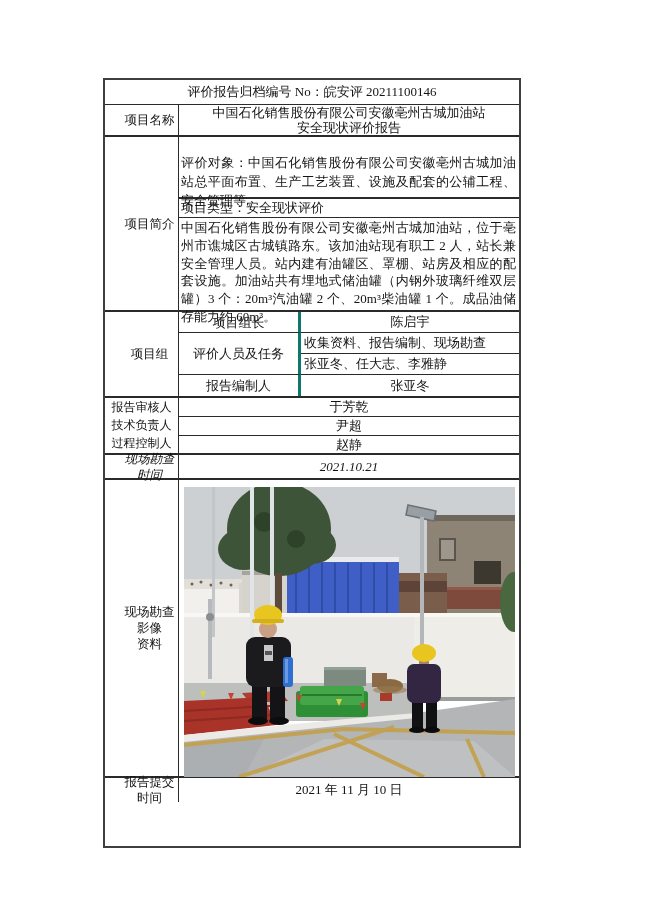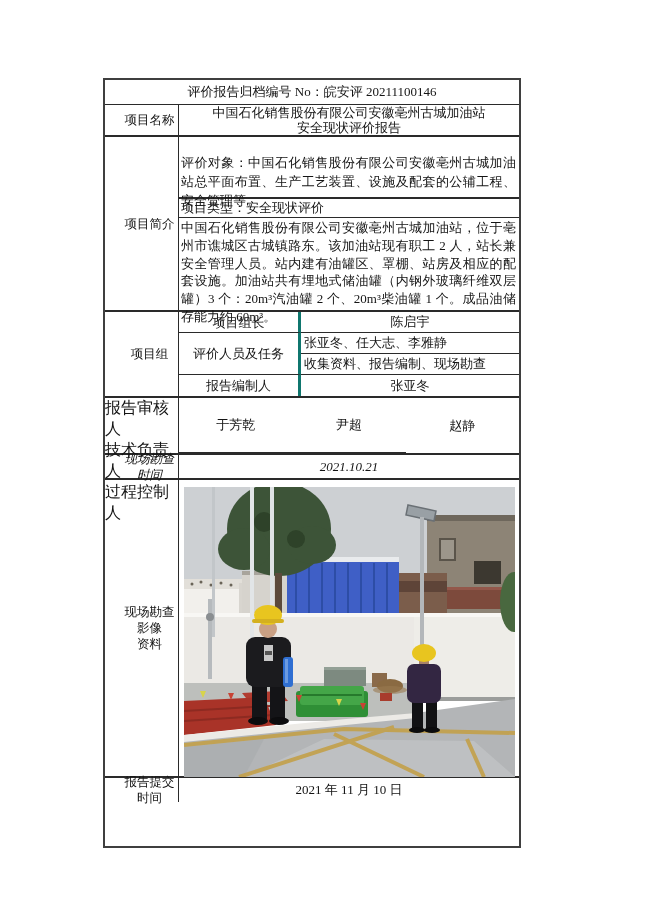--- a/index.html
+++ b/index.html
@@ -37,22 +37,22 @@
     flex:1;display:grid;
     grid-template-columns:122px 1fr;
     grid-template-rows:21px 21px 21px 21px;
   }
   .tg-c1{border-right:3px solid #0f766e;display:flex;align-items:center;justify-content:center;text-align:center;line-height:15px;}
   .tg-val{display:flex;align-items:center;justify-content:center;}
   .tg-val.left{justify-content:flex-start;padding-left:3px;}
   .tg-span{grid-row:2/4;flex-direction:row;}
   .r-persons{height:57px;}
   .p-labels{width:74px;flex-shrink:0;border-right:1px solid #2a2a2a;display:flex;flex-direction:column;}
-  .p-labels div{flex:1;display:flex;align-items:center;justify-content:center;font-size:16px;}
-  .p-values{flex:1;display:flex;flex-direction:row;}
+  .p-labels div{flex:1;display:flex;align-items:center;justify-content:center;font-size:12px;}
+  .p-values{flex:1;display:flex;flex-direction:column;}
   .p-values div{flex:1;display:flex;align-items:center;justify-content:center;}
   .r-survey{height:25px;font-style:italic;}
   .r-photo{height:298px;}
   .photo-cell{flex:1;position:relative;background:#fff;}
   .photo-cell svg{position:absolute;left:5px;top:7px;display:block;}
   .r-submit{height:24px;}
 </style>
 </head>
 <body>
 
@@ -81,22 +81,22 @@
 
   <div class="row r-team bb2">
     <div class="label-col">项目组</div>
     <div class="team-grid">
       <div class="tg-c1 bb1">项目组长</div>
       <div class="tg-val bb1">陈启宇</div>
       <div class="tg-c1 tg-span bb1">
         <div>评价人员</div>
         <div>及任务</div>
       </div>
+      <div class="tg-val left bb1">收集资料、报告编制、现场勘查</div>
       <div class="tg-val left bb1">张亚冬、任大志、李雅静</div>
-      <div class="tg-val left bb1">收集资料、报告编制、现场勘查</div>
       <div class="tg-c1">报告编制人</div>
       <div class="tg-val">张亚冬</div>
     </div>
   </div>
 
   <div class="row r-persons bb2">
     <div class="p-labels">
       <div>报告审核人</div>
       <div>技术负责人</div>
       <div>过程控制人</div>

